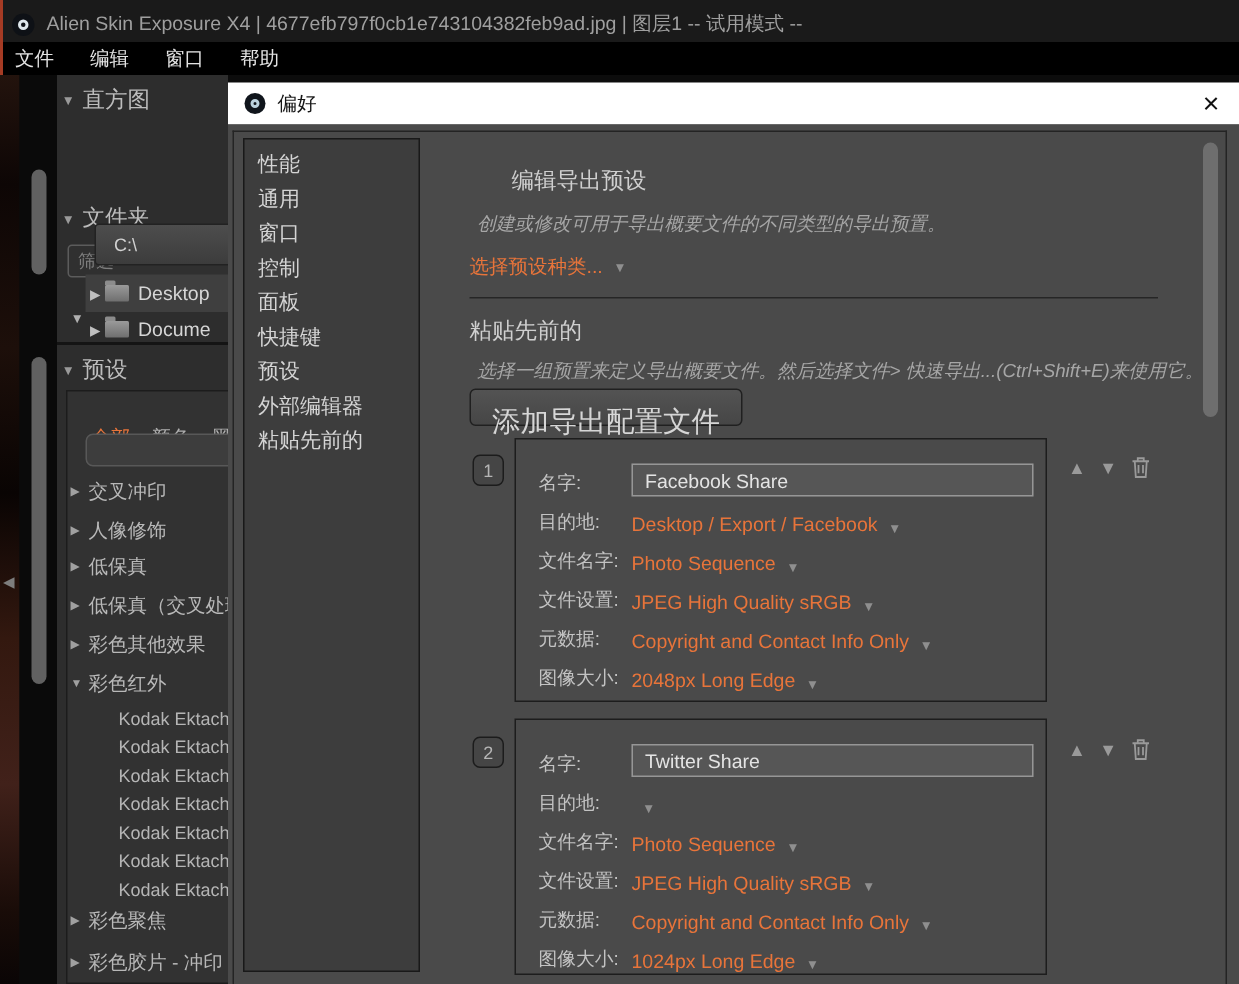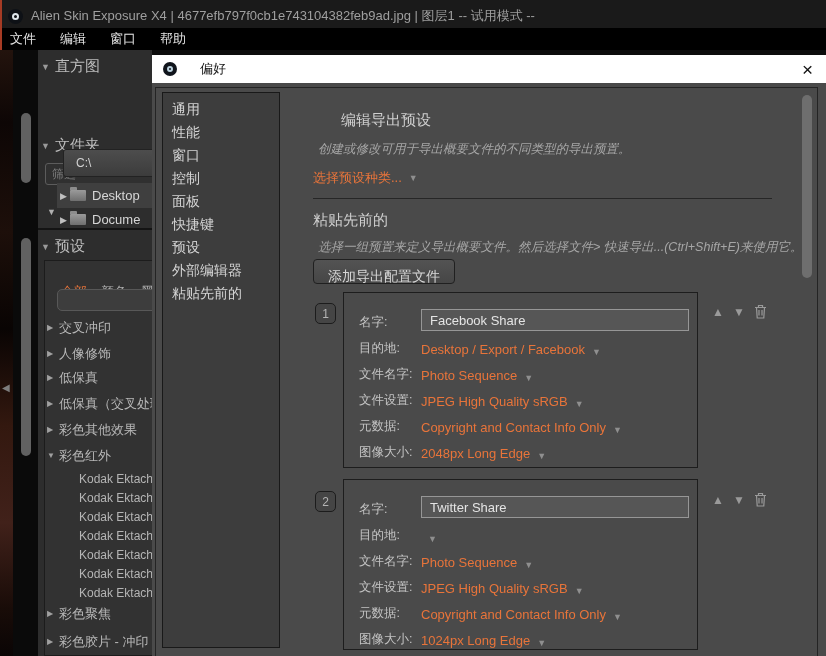--- a/index.html
+++ b/index.html
@@ -51,40 +51,40 @@
   .ptabs { position:absolute; left:16px; top:22px; display:flex; gap:14px; font-size:13px; color:#b0b0b0; white-space:nowrap; }
   .ptabs .active { color:#e8743a; }
   .psearch { position:absolute; left:12px; top:28px; width:100px; height:22px; background:#3d3d3d; border:1px solid #585858; border-radius:5px; }
   .tree-row { position:absolute; left:2px; height:25px; display:flex; align-items:center; white-space:nowrap; cursor:pointer; }
   .tree-row .car { font-size:8px; color:#a0a0a0; width:12px; }
   .tree-row .lbl { font-size:13px; color:#b8b8b8; }
   .kodak-row { position:absolute; left:34px; height:19px; display:flex; align-items:center; font-size:12px; color:#b5b5b5; white-space:nowrap; cursor:pointer; }
 
   
   .dialog { position:absolute; left:152px; top:55px; width:674px; height:601px; }
-  .dlg-titlebar { position:absolute; left:0; top:0; right:0; height:28px; background:#fff; display:flex; align-items:center; padding:0 11px;gap:15px; }
+  .dlg-titlebar { position:absolute; left:0; top:0; right:0; height:28px; background:#fff; display:flex; align-items:center; padding:0 11px; }
   .dlg-logo { width:14px; height:14px; border-radius:50%; background:#10151c; display:flex; align-items:center; justify-content:center; }
   .dlg-logo i { display:block; width:6px; height:6px; border-radius:50%; border:2px solid #bcd2de; }
   .dlg-titlebar .ttl { margin-left:8px; font-size:13px; color:#161616; }
   .dlg-close { margin-left:auto; font-size:19px; line-height:19px; color:#111; cursor:pointer; padding-right:2px; }
   .dlg-body { position:absolute; left:0; top:28px; right:0; bottom:0; background:#4a4a4a; }
   .dlg-frame { position:absolute; left:3px; top:4px; right:8px; bottom:0; border:1px solid #242424; border-bottom:none; }
   .dlg-nav { position:absolute; left:10px; top:9px; width:118px; bottom:8px; background:#3d3d3d; border:1px solid #191919; padding-top:5px; }
   .nav-item { height:23px; line-height:23px; padding-left:9px; font-size:14px; color:#d4d4d4; cursor:pointer; white-space:nowrap; }
   .nav-item.selected { background:#9e9e9e; color:#333; }
   .dlg-scrollthumb { position:absolute; right:14px; top:12px; width:10px; height:183px; background:#6e6e6e; border-radius:5px; }
   .dlg-content { position:absolute; left:141px; top:0; right:26px; bottom:0; }
   .sec-title { position:absolute; left:20px; font-size:15px; color:#cfcfcf; }
   .st1 { top:28px;margin-left:28px; } .st2 { top:128px; }
   .sec-desc { position:absolute; left:25px; font-size:12.5px; font-style:italic; color:#a6a6a6; white-space:nowrap; }
   .sd1 { top:58px; } .sd2 { top:156px; }
   .kind-link { position:absolute; left:20px; top:86px; display:flex; align-items:center; cursor:pointer; }
   .kind-link .val { font-size:13px; color:#e8743a; }
   .divider { position:absolute; left:20px; top:115px; width:459px; height:1px; background:#262626; }
-  .add-btn { position:absolute; left:20px; top:176px; height:25px; padding:8px 14px; font-size:14px; color:#d6d6d6;
+  .add-btn { position:absolute; left:20px; top:176px; height:25px; padding:8px 14px; font-size:19px; color:#d6d6d6;
       background:linear-gradient(180deg,#535353,#464646); border:1px solid #202020; border-radius:4px; font-family:inherit; cursor:pointer; }
   .num-badge { position:absolute; left:22px; width:21px; height:21px; border:1px solid #1c1c1c; border-radius:5px;
       background:#454545; color:#b5b5b5; font-size:12px; display:flex; align-items:center; justify-content:center; }
   .nb1 { top:220px; } .nb2 { top:408px; }
   .card { position:absolute; left:50px; width:355px; border:1px solid #1d1d1d; padding:8px 0 0 15px; background:#4a4a4a; overflow:hidden; }
   .c1 { top:209px; height:176px; } .c2 { top:396px; height:171px; }
   .frow { display:flex; align-items:flex-end; height:26px; }
   .frow.name { height:30px; }
   .frow .lbl { width:62px; font-size:12.5px; color:#c3c3c3; flex:0 0 auto; }
   .frow .val { font-size:13px; color:#e8743a; white-space:nowrap; cursor:pointer; }
@@ -210,22 +210,22 @@
     <span class="dlg-logo">
         <i></i>
       </span>
     <span class="ttl">偏好</span>
     <span class="dlg-close">×</span>
   </div>
   <div class="dlg-body">
     <div class="dlg-frame"></div>
 
     <div class="dlg-nav">
+      <div class="nav-item">性能</div>
       <div class="nav-item">通用</div>
-      <div class="nav-item">性能</div>
       <div class="nav-item">窗口</div>
       <div class="nav-item">控制</div>
       <div class="nav-item">面板</div>
       <div class="nav-item">快捷键</div>
       <div class="nav-item">预设</div>
       <div class="nav-item">外部编辑器</div>
       <div class="nav-item">粘贴先前的</div>
     </div>
 
     <div class="dlg-scrollthumb"></div>

